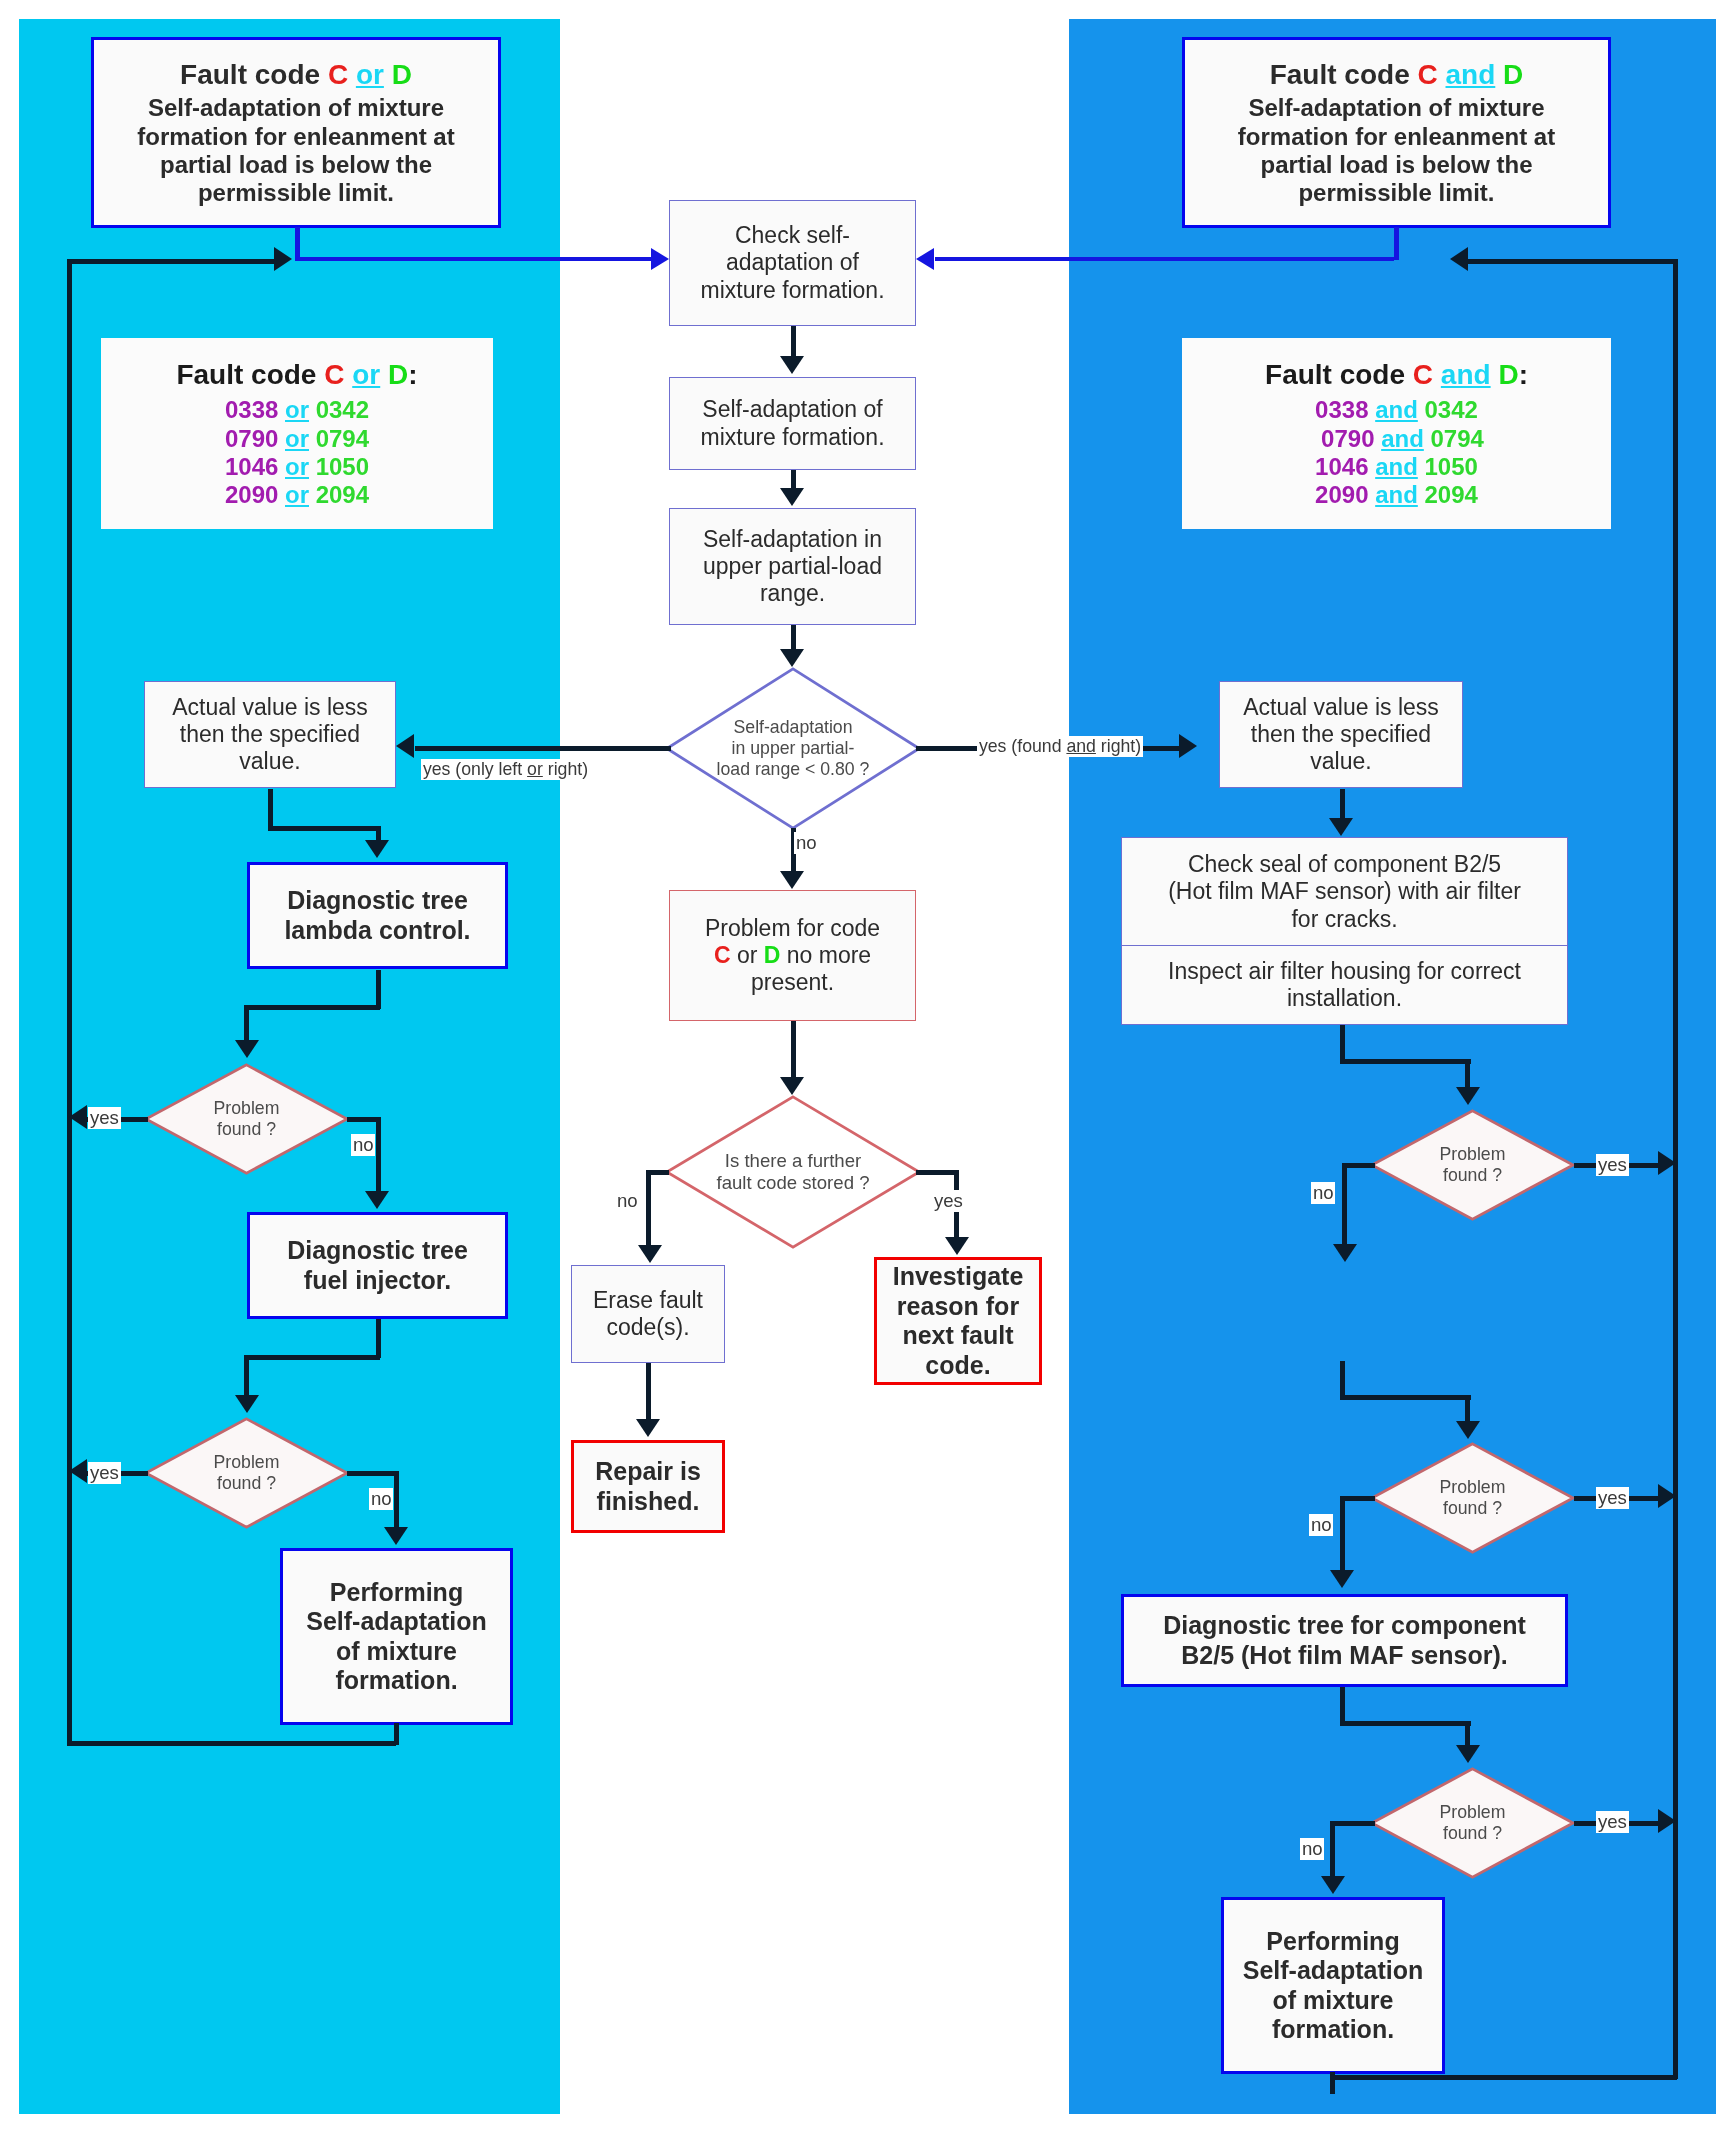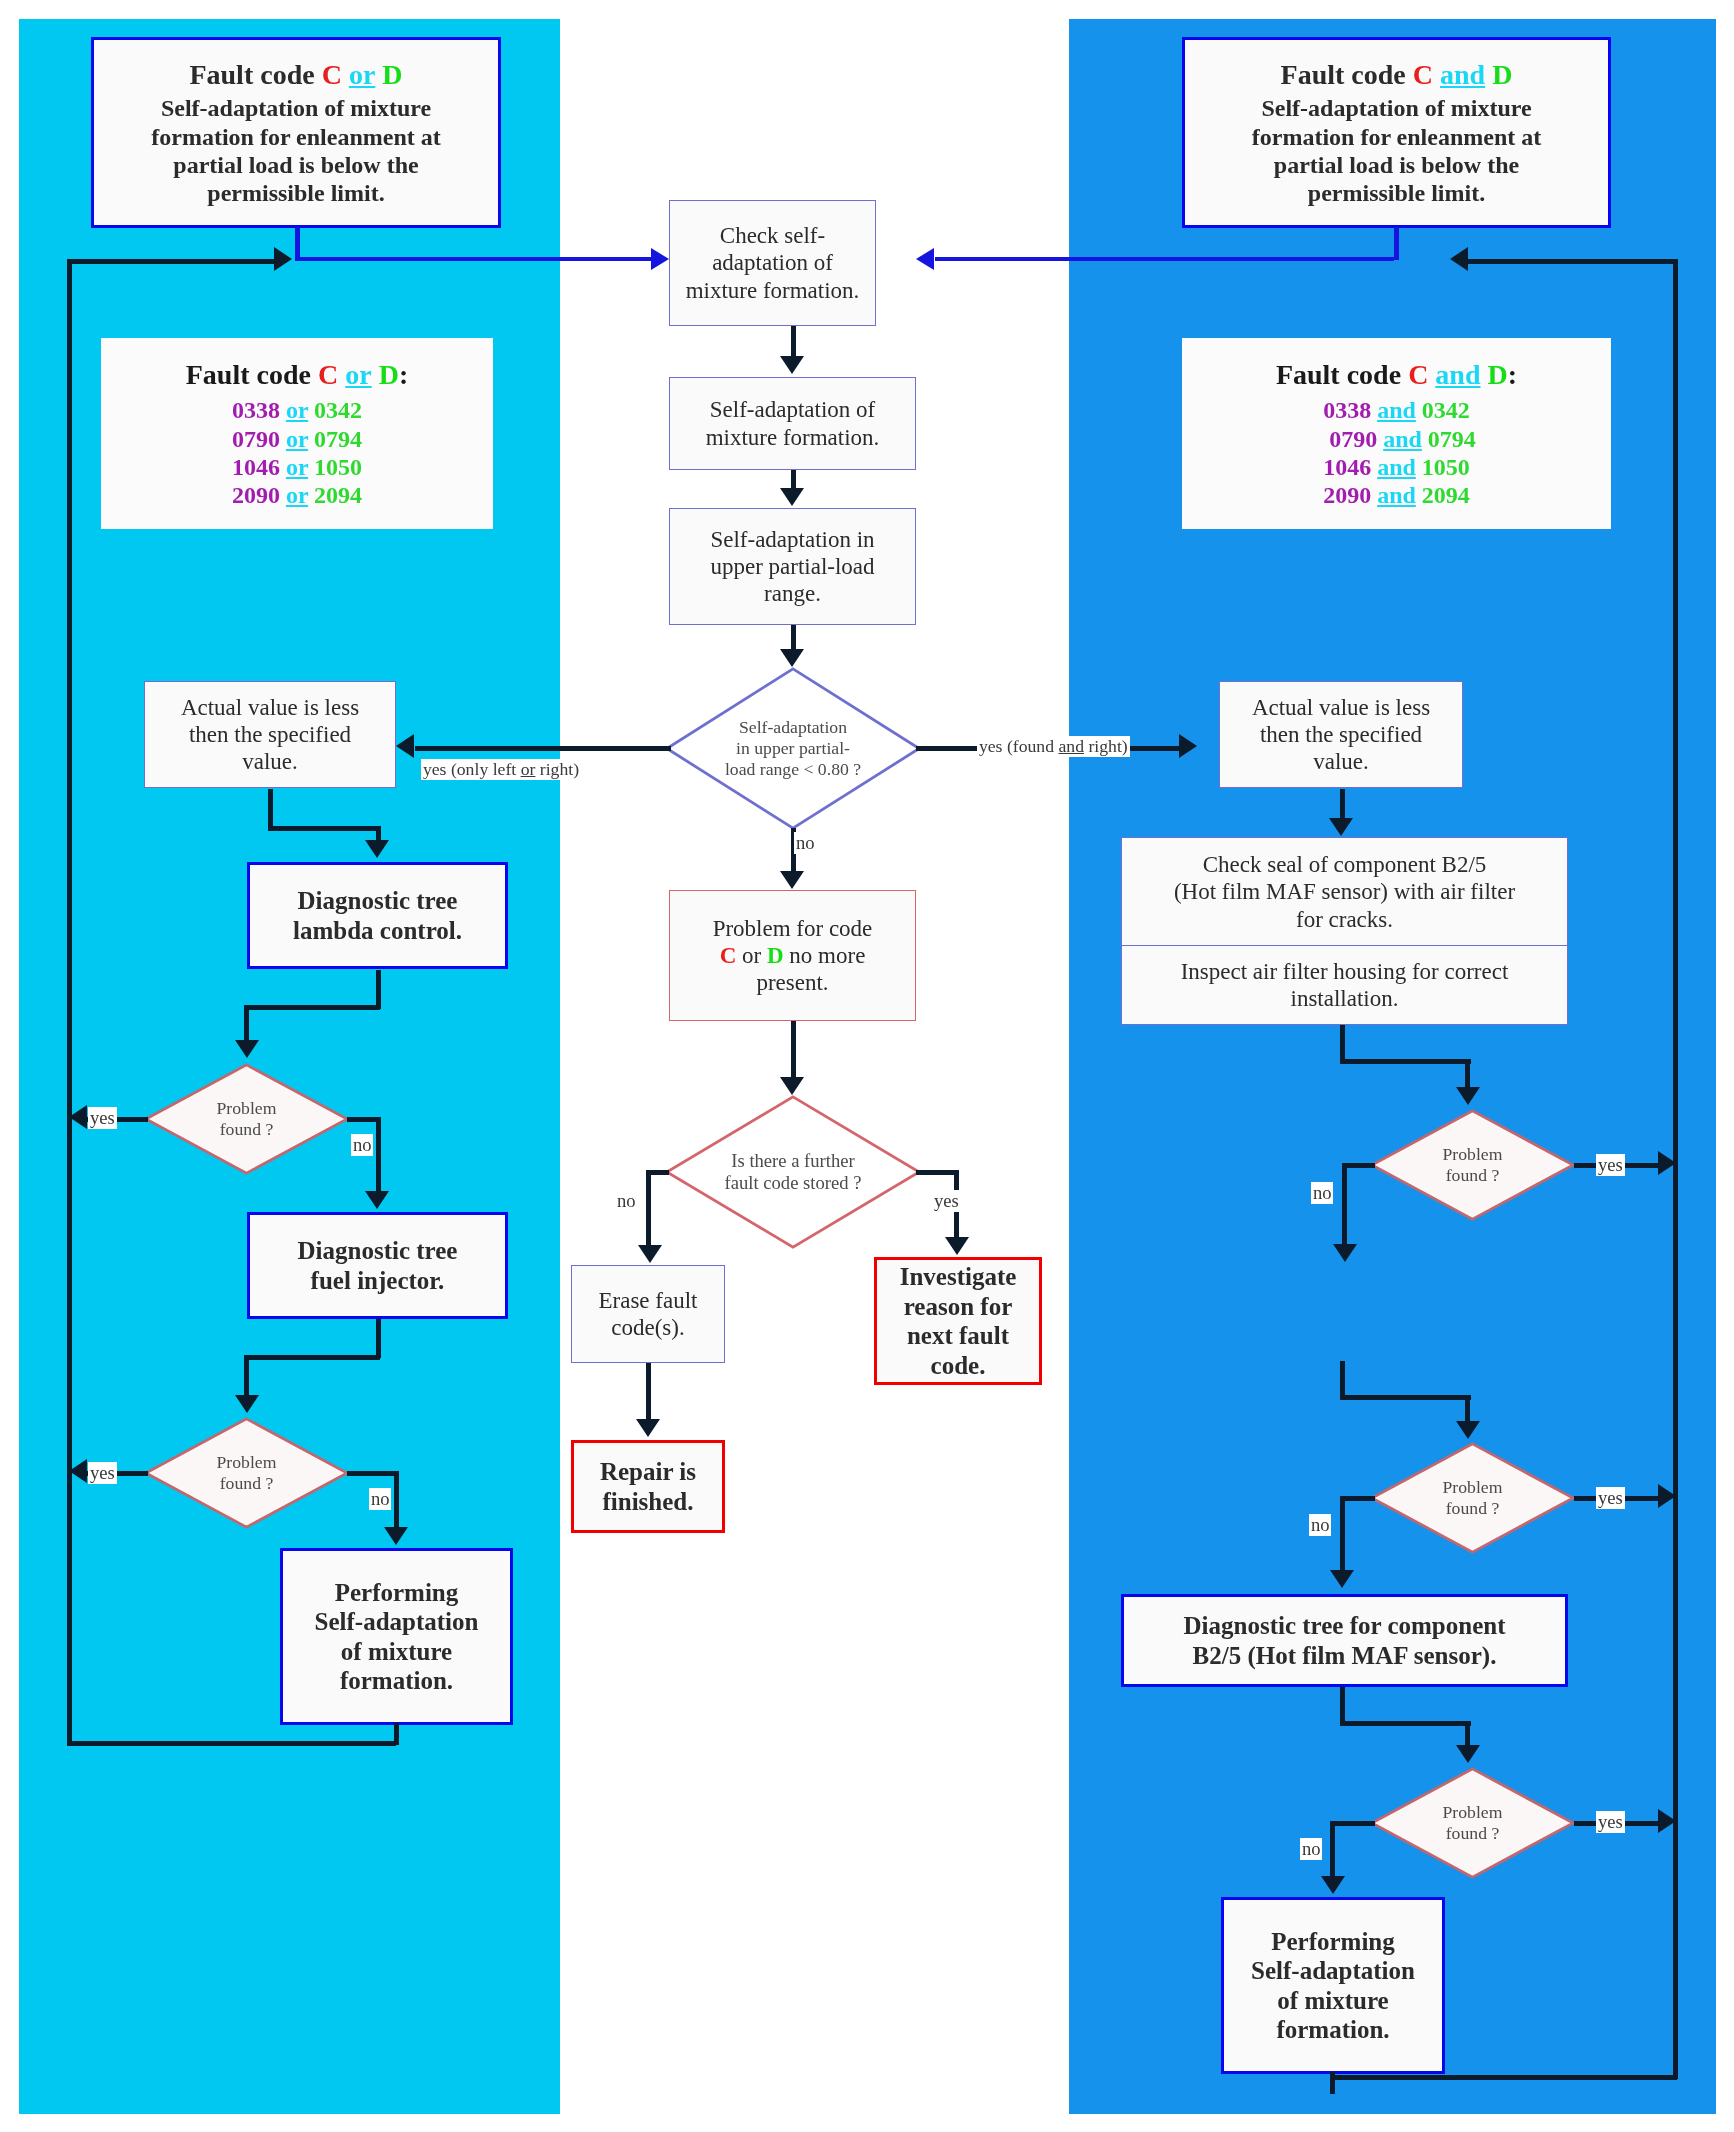--- a/index.html
+++ b/index.html
@@ -9,21 +9,20 @@
   }
   body {
     font-family: "Liberation Sans", sans-serif;
   }
   #canvas {
     position: relative;
     width: 1735px;
     height: 2132px;
     background: #ffffff;
     overflow: hidden;
-    font-family: Liberation Serif, serif;
   }
   .panel {
     position: absolute;
     top: 18.6px;
   }
   #panel-left {
     left: 18.6px;
     width: 541px;
     height: 2095px;
     background: #00c8f0;
@@ -178,21 +177,21 @@
     </div>
   </div>
 
   <div class="node b-blue-thick" style="left:280px; top:1548px; width:233px; height:177px; font-size:25px;">
     <span class="ln bold">Performing</span>
     <span class="ln bold">Self-adaptation</span>
     <span class="ln bold">of mixture</span>
     <span class="ln bold">formation.</span>
   </div>
 
-  <div class="node b-blue" style="left:669px; top:200px; width:207px; height:126px; font-size:23px;">
+  <div class="node b-blue" style="left:669px; top:200px; width:247px; height:126px; font-size:23px;">
     <span class="ln">Check self-</span>
     <span class="ln">adaptation of</span>
     <span class="ln">mixture formation.</span>
   </div>
 
   <div class="node b-blue" style="left:669px; top:377px; width:247px; height:93px; font-size:23px;">
     <span class="ln">Self-adaptation of</span>
     <span class="ln">mixture formation.</span>
   </div>
 

